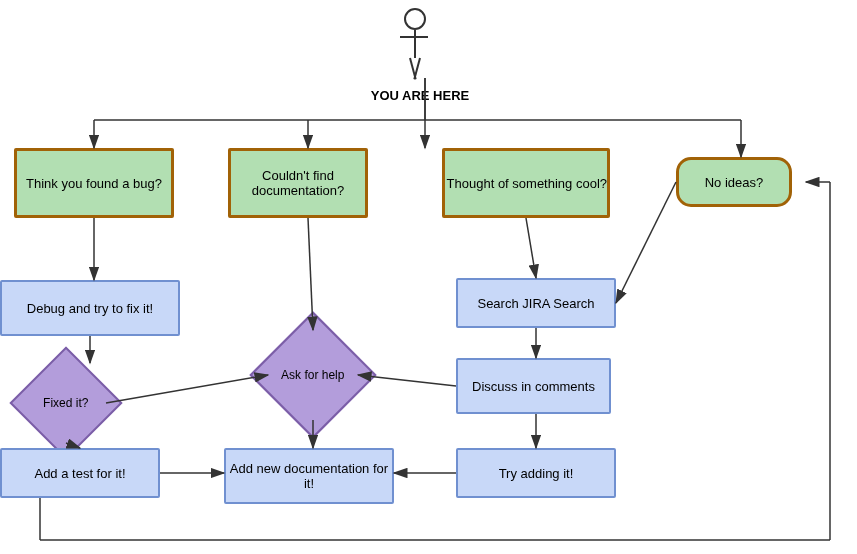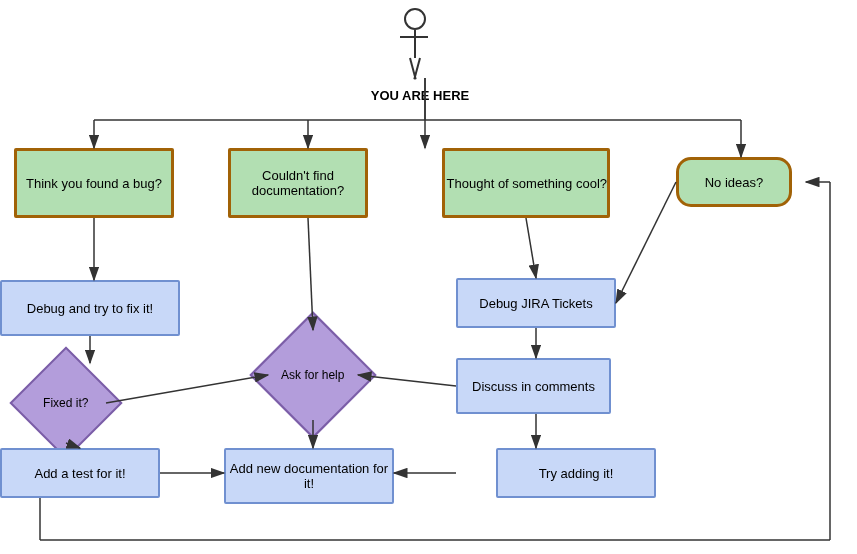--- a/index.html
+++ b/index.html
@@ -140,28 +140,28 @@
 
   <div class="node diamond" style="left:26px; top:363px; width:80px; height:80px;">
     <span class="diamond-text" style="font-size:12px;">Fixed it?</span>
   </div>
 
   <div class="node diamond" style="left:268px; top:330px; width:90px; height:90px;">
     <span class="diamond-text" style="font-size:12px;">Ask for help</span>
   </div>
 
   <div class="node rect-blue" style="left:456px; top:278px; width:160px; height:50px;">
-    <span>Debug JIRA Tickets</span>
+    <span>Search JIRA Search</span>
   </div>
 
   <div class="node rect-blue" style="left:456px; top:358px; width:155px; height:56px;">
     <span>Discuss in comments</span>
   </div>
 
-  <div class="node rect-blue" style="left:456px; top:448px; width:160px; height:50px;margin-left:40px;">
+  <div class="node rect-blue" style="left:456px; top:448px; width:160px; height:50px;">
     <span>Try adding it!</span>
   </div>
 
   <div class="node rect-blue" style="left:224px; top:448px; width:170px; height:56px;">
     <span>Add new documentation for it!</span>
   </div>
 
   <div class="node rect-blue" style="left:0px; top:448px; width:160px; height:50px;">
     <span>Add a test for it!</span>
   </div>

